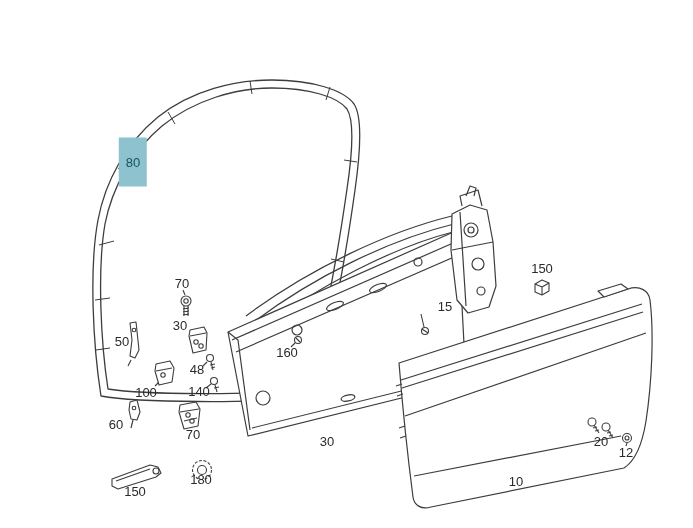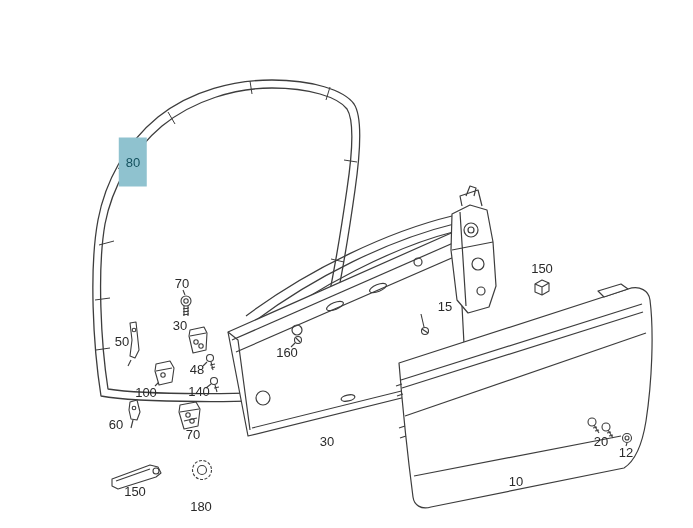--- a/index.html
+++ b/index.html
@@ -178,21 +178,21 @@
   <span class="part-label highlight" style="left:133px;top:162px">80</span>
   <span class="part-label" style="left:182px;top:283px">70</span>
   <span class="part-label" style="left:180px;top:325px">30</span>
   <span class="part-label" style="left:122px;top:341px">50</span>
   <span class="part-label" style="left:197px;top:369px">48</span>
   <span class="part-label" style="left:146px;top:392px">100</span>
   <span class="part-label" style="left:199px;top:391px">140</span>
   <span class="part-label" style="left:116px;top:424px">60</span>
   <span class="part-label" style="left:193px;top:434px">70</span>
   <span class="part-label" style="left:135px;top:491px">150</span>
-  <span class="part-label" style="left:201px;top:506px">180</span>
+  <span class="part-label" style="left:201px;top:479px">180</span>
   <span class="part-label" style="left:287px;top:352px">160</span>
   <span class="part-label" style="left:327px;top:441px">30</span>
   <span class="part-label" style="left:445px;top:306px">15</span>
   <span class="part-label" style="left:542px;top:268px">150</span>
   <span class="part-label" style="left:516px;top:481px">10</span>
   <span class="part-label" style="left:601px;top:441px">20</span>
   <span class="part-label" style="left:626px;top:452px">12</span>
 
 </div>
 

